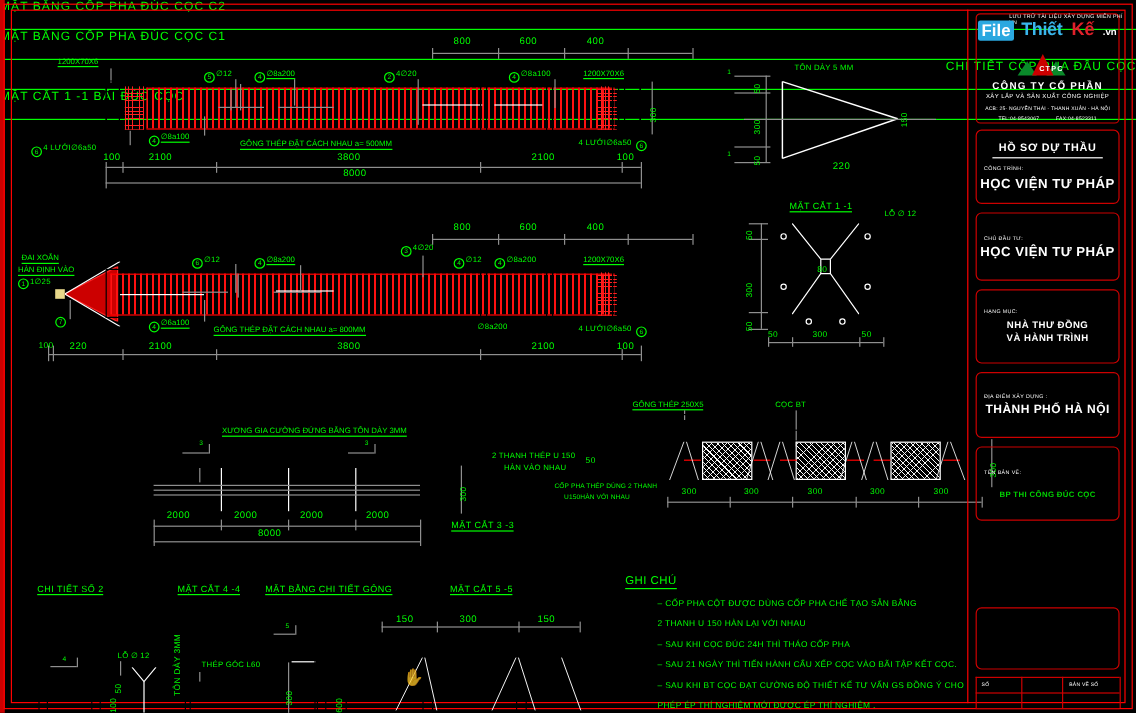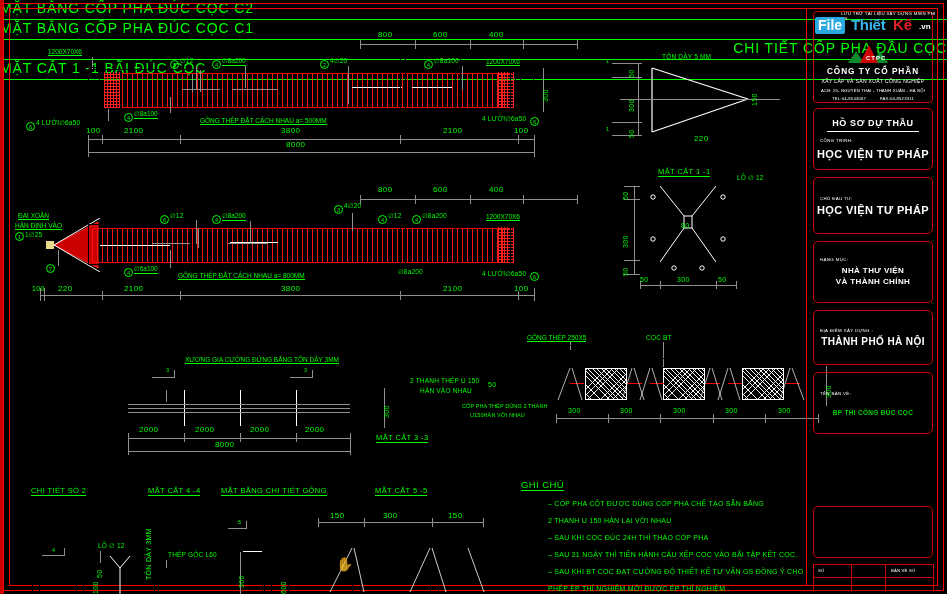--- a/index.html
+++ b/index.html
@@ -6,22 +6,22 @@
   html,body { background:#000; }
   body {
     width:947px; height:594px;
     font-family:"Liberation Sans", sans-serif;
     overflow:hidden;
     position:relative;
   }
   #stage { position:absolute; inset:0; background:#000; }
 
   .title {
-    color:#00ff00; font-size:14px; letter-spacing:.9px;
-    border-bottom:1px solid #00ff00; padding-bottom:3px;
+    color:#00ff00; font-size:10px; letter-spacing:.9px;
+    border-bottom:1px solid #00ff00; padding-bottom:13px;
     font-family:"Liberation Sans", sans-serif;
   }
   .subttl {
     color:#00ff00; font-size:7.5px; letter-spacing:.4px;
     border-bottom:1px solid #00ff00; padding-bottom:0px;
   }
   .lbl  { color:#00ff00; font-size:6.5px; letter-spacing:.2px; }
   .lbl5 { color:#00ff00; font-size:5.5px; letter-spacing:.1px; }
   .lblu { color:#00ff00; font-size:6.5px; border-bottom:1px solid #00ff00; }
   .dim  { color:#00ff00; font-size:8px; letter-spacing:.4px; }
@@ -549,22 +549,22 @@
       <div class="tbBig" style="margin-top:2px;">HỌC VIỆN TƯ PHÁP</div>
     </div>
 
     <div class="tbCell" style="top:169px; height:57px;">
       <div class="tbCap">CHỦ ĐẦU TƯ:</div>
       <div class="tbBig">HỌC VIỆN TƯ PHÁP</div>
     </div>
 
     <div class="tbCell" style="top:233px; height:62px;">
       <div class="tbCap">HẠNG MỤC:</div>
-      <div class="tbMid">NHÀ THƯ VIỆN</div>
-      <div class="tbMid">VÀ THÀNH CHÍNH</div>
+      <div class="tbMid">NHÀ THƯ ĐỒNG</div>
+      <div class="tbMid">VÀ HÀNH TRÌNH</div>
     </div>
 
     <div class="tbCell" style="top:302px; height:55px;">
       <div class="tbCap">ĐỊA ĐIỂM XÂY DỰNG :</div>
       <div class="tbBig" style="font-size:10px;text-align:center;">THÀNH PHỐ HÀ NỘI</div>
     </div>
 
     <div class="tbCell" style="top:364px; height:62px;">
       <div class="tbCap">TÊN BẢN VẼ:</div>
       <div class="tbGrn" style="margin-top:10px;">BP THI CÔNG ĐÚC CỌC</div>

